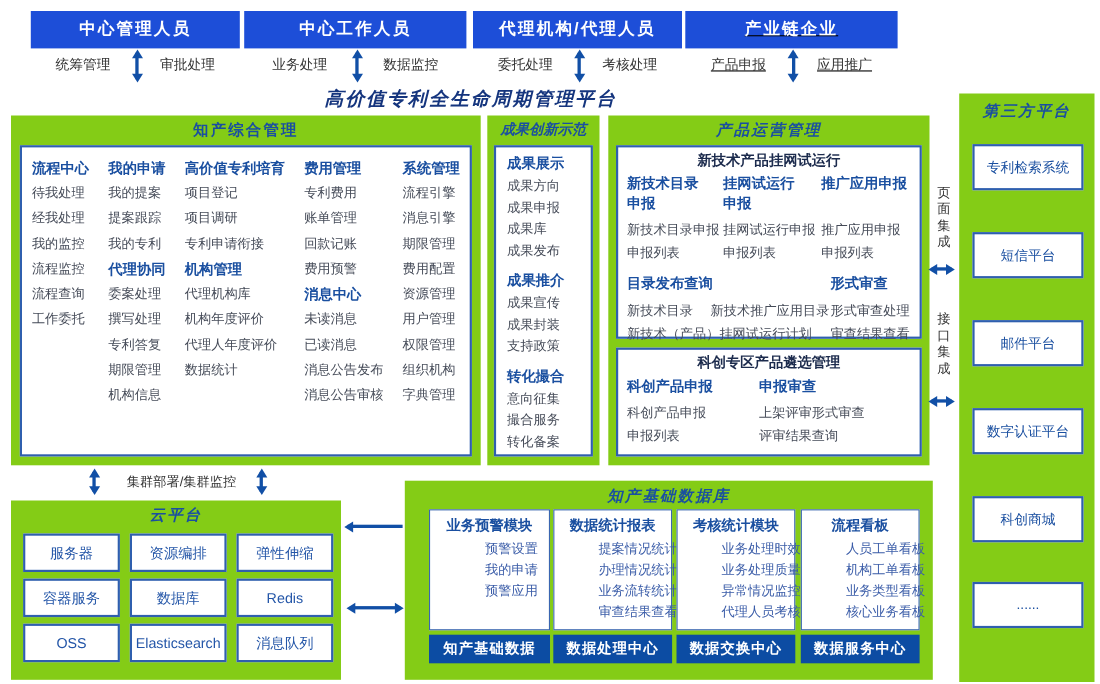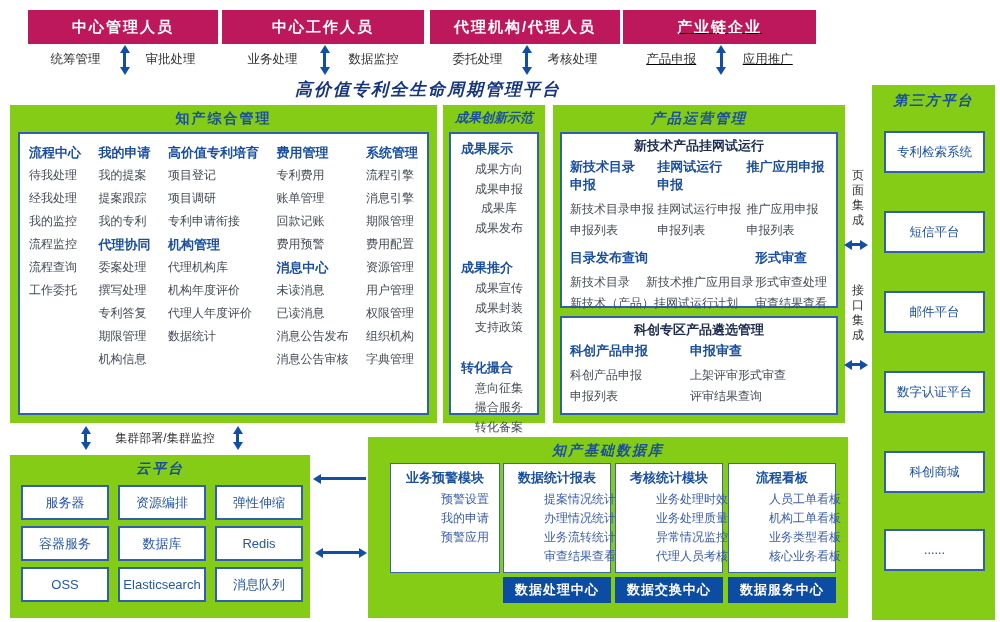--- a/index.html
+++ b/index.html
@@ -2,21 +2,21 @@
 <html><head>
 <meta charset="utf-8">
 <style>
   html,body{margin:0;padding:0;}
   body{width:1000px;height:622px;position:relative;background:#ffffff;
        font-family:"Liberation Sans","DejaVu Sans",sans-serif;overflow:hidden;}
   .abs{position:absolute;}
 
   
   .tgroup{position:absolute;top:10px;height:62px;}
-  .banner{height:34px;line-height:34px;background:#be185d;color:#fff;
+  .banner{height:34px;line-height:34px;background:#1d4ed8;color:#fff;
           font-size:15px;font-weight:bold;text-align:center;letter-spacing:2px;}
   .blabels{display:flex;justify-content:space-around;margin-top:7px;
            font-size:12.5px;color:#333;}
   .tarrow{top:38px;height:24px;left:50%;}
 
   
   .arr-v{position:absolute;width:3px;background:#114fa6;}
   .arr-v::before,.arr-v::after{content:"";position:absolute;left:50%;
       transform:translateX(-50%);border:5px solid transparent;}
   .arr-v::before{top:-8px;border-bottom:8px solid #114fa6;}
@@ -37,23 +37,23 @@
   .italic{font-style:italic;}
   .wbox{position:absolute;background:#fff;border:2px solid #2f5fae;box-sizing:border-box;}
 
   
   .cols{display:flex;justify-content:space-between;padding:7px 9px;}
   .colhead{font-size:13px;font-weight:bold;color:#1a4fa0;line-height:23px;white-space:nowrap;}
   .mi{font-size:12px;color:#454b58;line-height:23px;white-space:nowrap;}
 
   
   .asec{padding:2px 0 0 10px;}
-  .ahead{font-size:13px;font-weight:bold;color:#1a4fa0;line-height:22px;margin-top:17px;}
+  .ahead{font-size:13px;font-weight:bold;color:#1a4fa0;line-height:22px;margin-top:4px;}
   .asec:first-child .ahead{margin-top:2px;}
-  .ai{font-size:12px;color:#454b58;line-height:19.5px;white-space:nowrap;text-align:center;}
+  .ai{font-size:12px;color:#454b58;line-height:19.5px;white-space:nowrap;}
 
   
   .innerhead{text-align:center;font-size:13px;font-weight:bold;color:#1c2b4d;line-height:24px;}
   .tgrps{display:flex;justify-content:flex-start;padding:0 8px;}
   .ghead{font-size:13px;font-weight:bold;color:#1a4fa0;line-height:18px;margin-bottom:5px;}
   .gi{font-size:12px;color:#454b58;line-height:21px;white-space:nowrap;}
   .row2{display:flex;padding:0 8px;margin-top:8px;}
   .cat1{width:185px;}
   .catrow{display:flex;gap:16px;}
 
@@ -376,16 +376,17 @@
   <div class="module" style="left:360px;width:108px;">
     <div class="mhead">流程看板</div>
     <div>
         <div class="di">人员工单看板</div>
         <div class="di">机构工单看板</div>
         <div class="di">业务类型看板</div>
         <div class="di">核心业务看板</div>
       </div>
   </div>
 
+  <div class="dbanner" style="left:22px;width:110px;">知产基础数据</div>
   <div class="dbanner" style="left:135px;width:108px;">数据处理中心</div>
   <div class="dbanner" style="left:247px;width:108px;">数据交换中心</div>
   <div class="dbanner" style="left:360px;width:108px;">数据服务中心</div>
 </div>
 
 </body></html>

